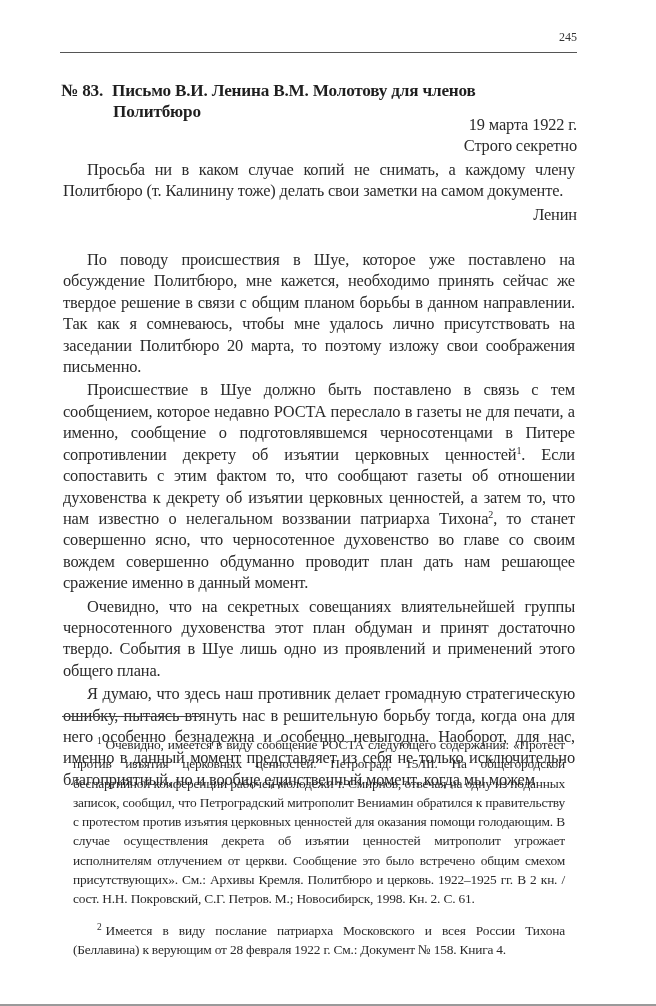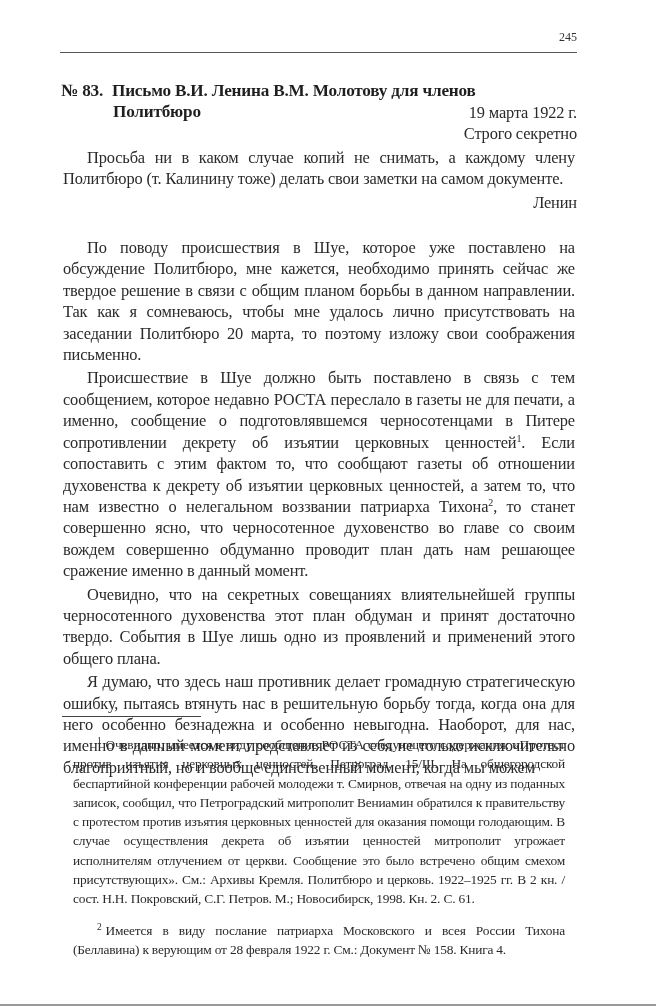--- a/index.html
+++ b/index.html
@@ -52,21 +52,21 @@
     .title .num {
       display: inline-block;
       width: 51px;
     }
     .title .line2 {
       display: block;
       padding-left: 52px;
     }
     .body {
       position: absolute;
-      top: 102px;
+      top: 114px;
       left: 0;
       width: 516px;
       font-size: 16.4px;
       line-height: 21.4px;
       text-align: justify;
       letter-spacing: -0.15px;
     }
     .right {
       text-align: right;
     }

